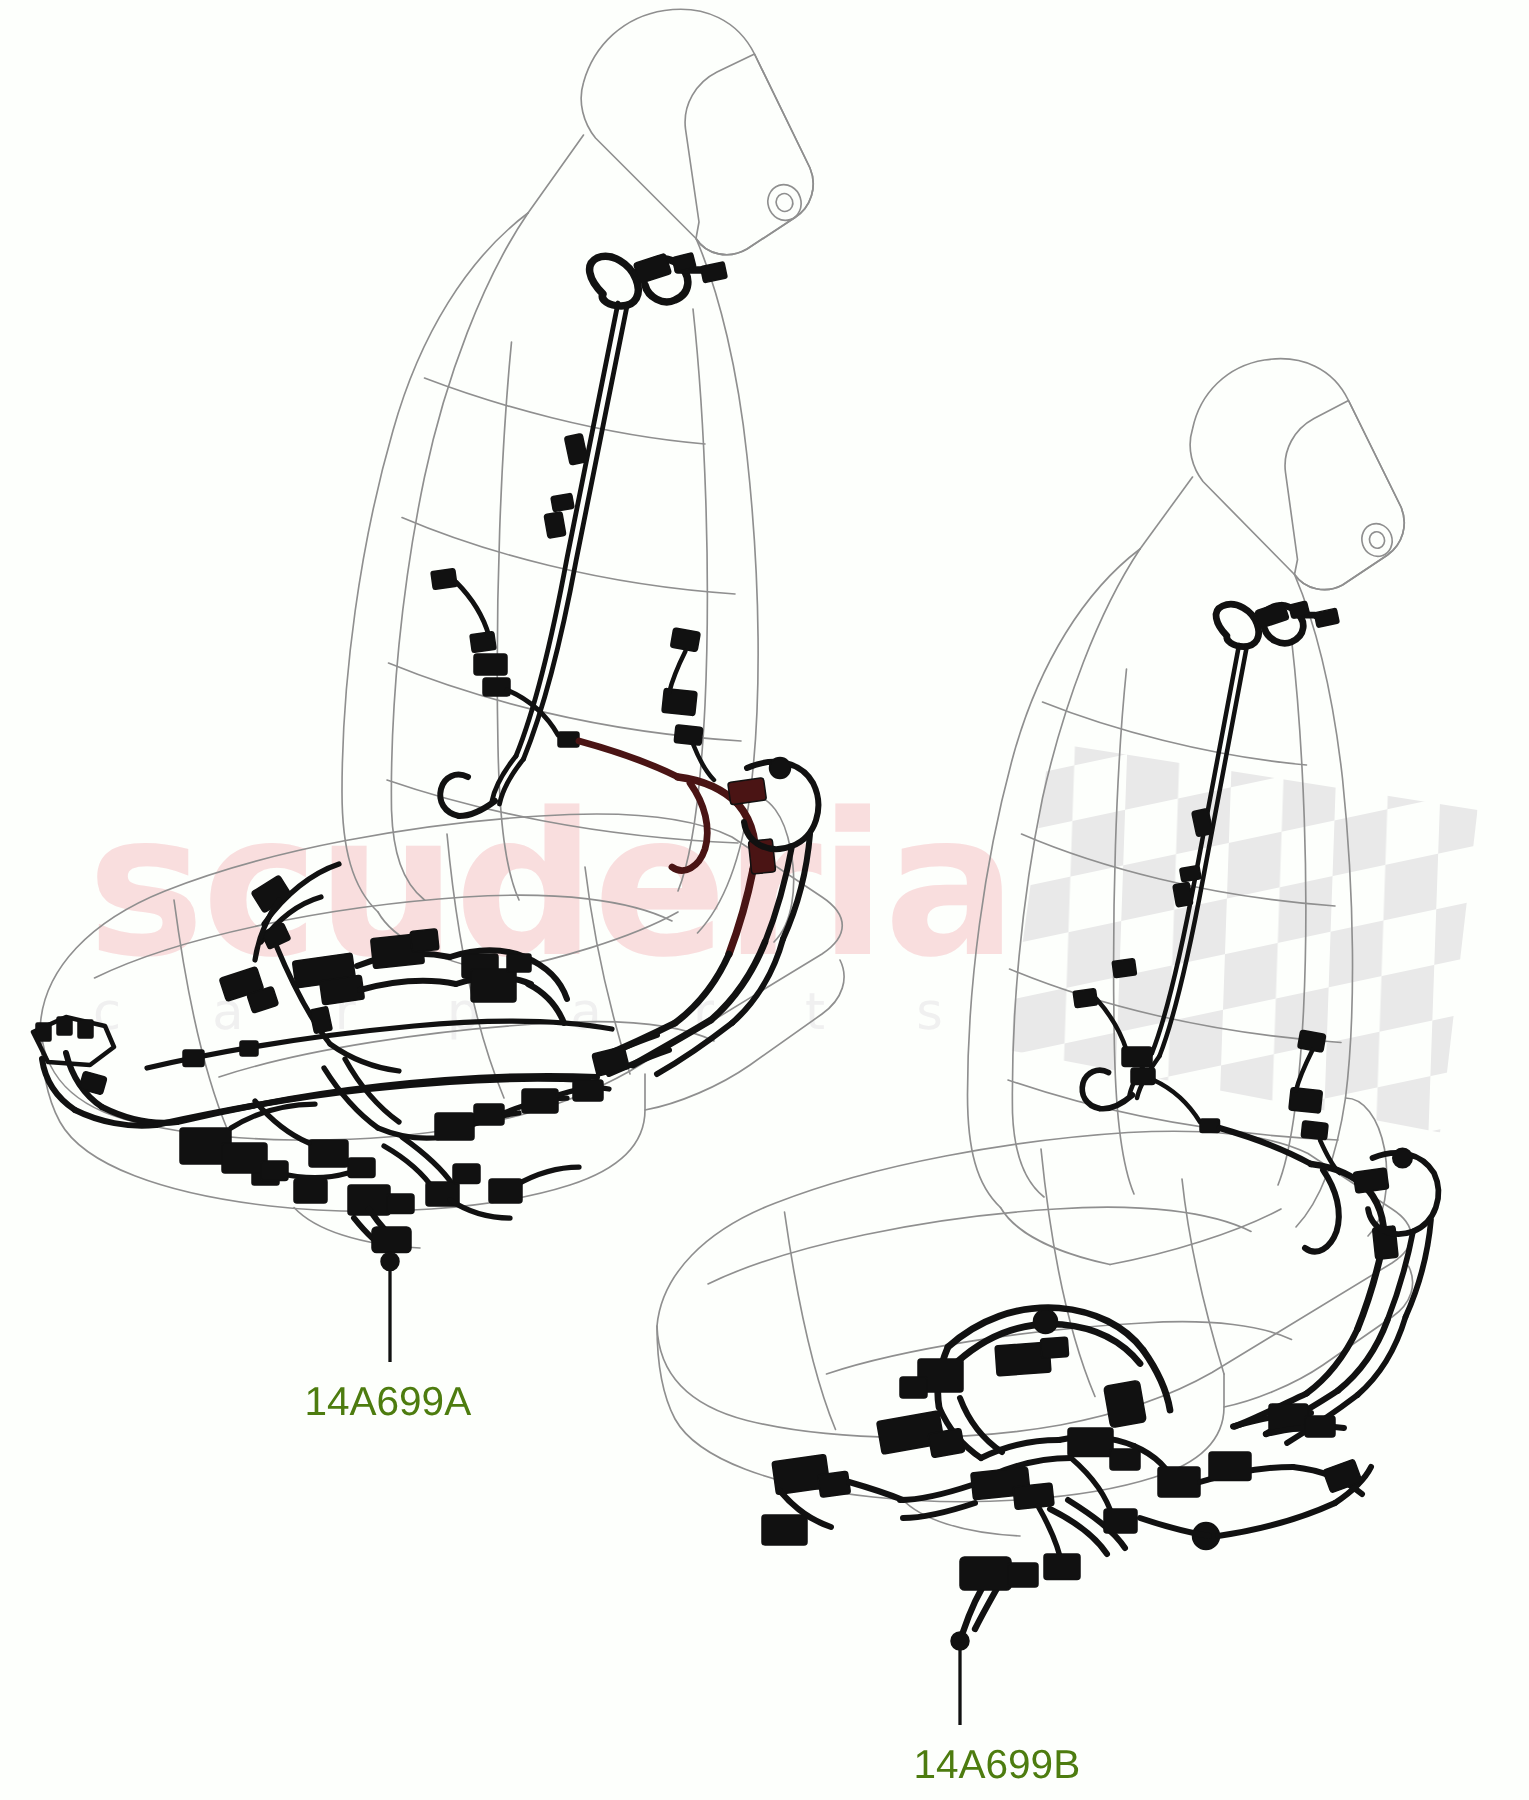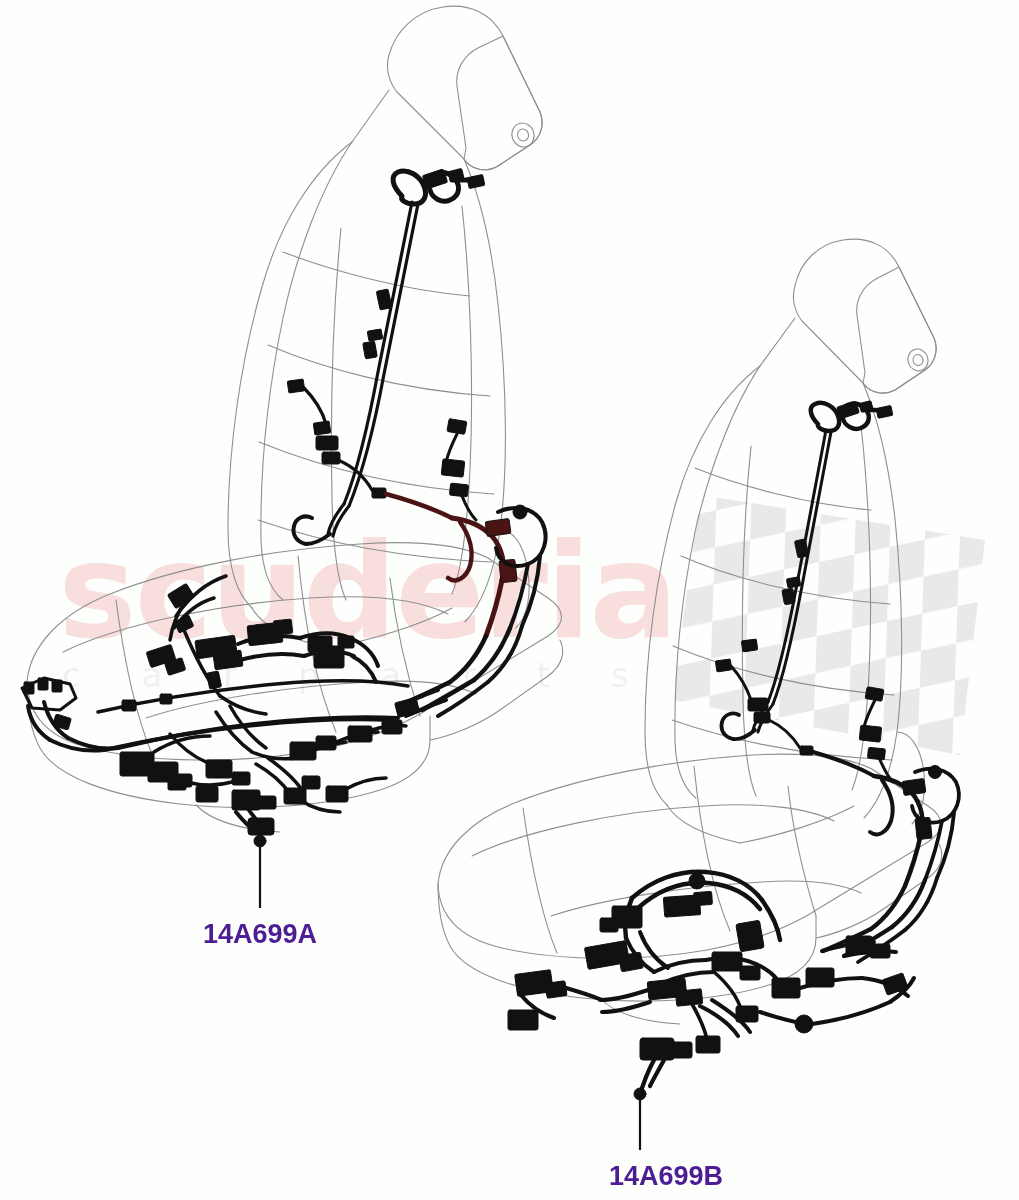--- a/index.html
+++ b/index.html
@@ -30,22 +30,22 @@
     left:62px;top:655px;
     font-size:34px;
     color:#f0f0f0;
     letter-spacing:25px;
     font-weight:400;
   }
   .part-label{
     position:absolute;
     font-family:"Liberation Sans", sans-serif;
     font-size:27px;
-    font-weight:700;
-    color:#4c1d95;
+    font-weight:400;
+    color:#4d7c0f;
     white-space:nowrap;
   }
   #label-a{left:203px;top:919px;}
   #label-b{left:589px;top:1161px;margin-left:20px;}
 </style>
 </head>
 <body>
 
 <div id="stage">
 

